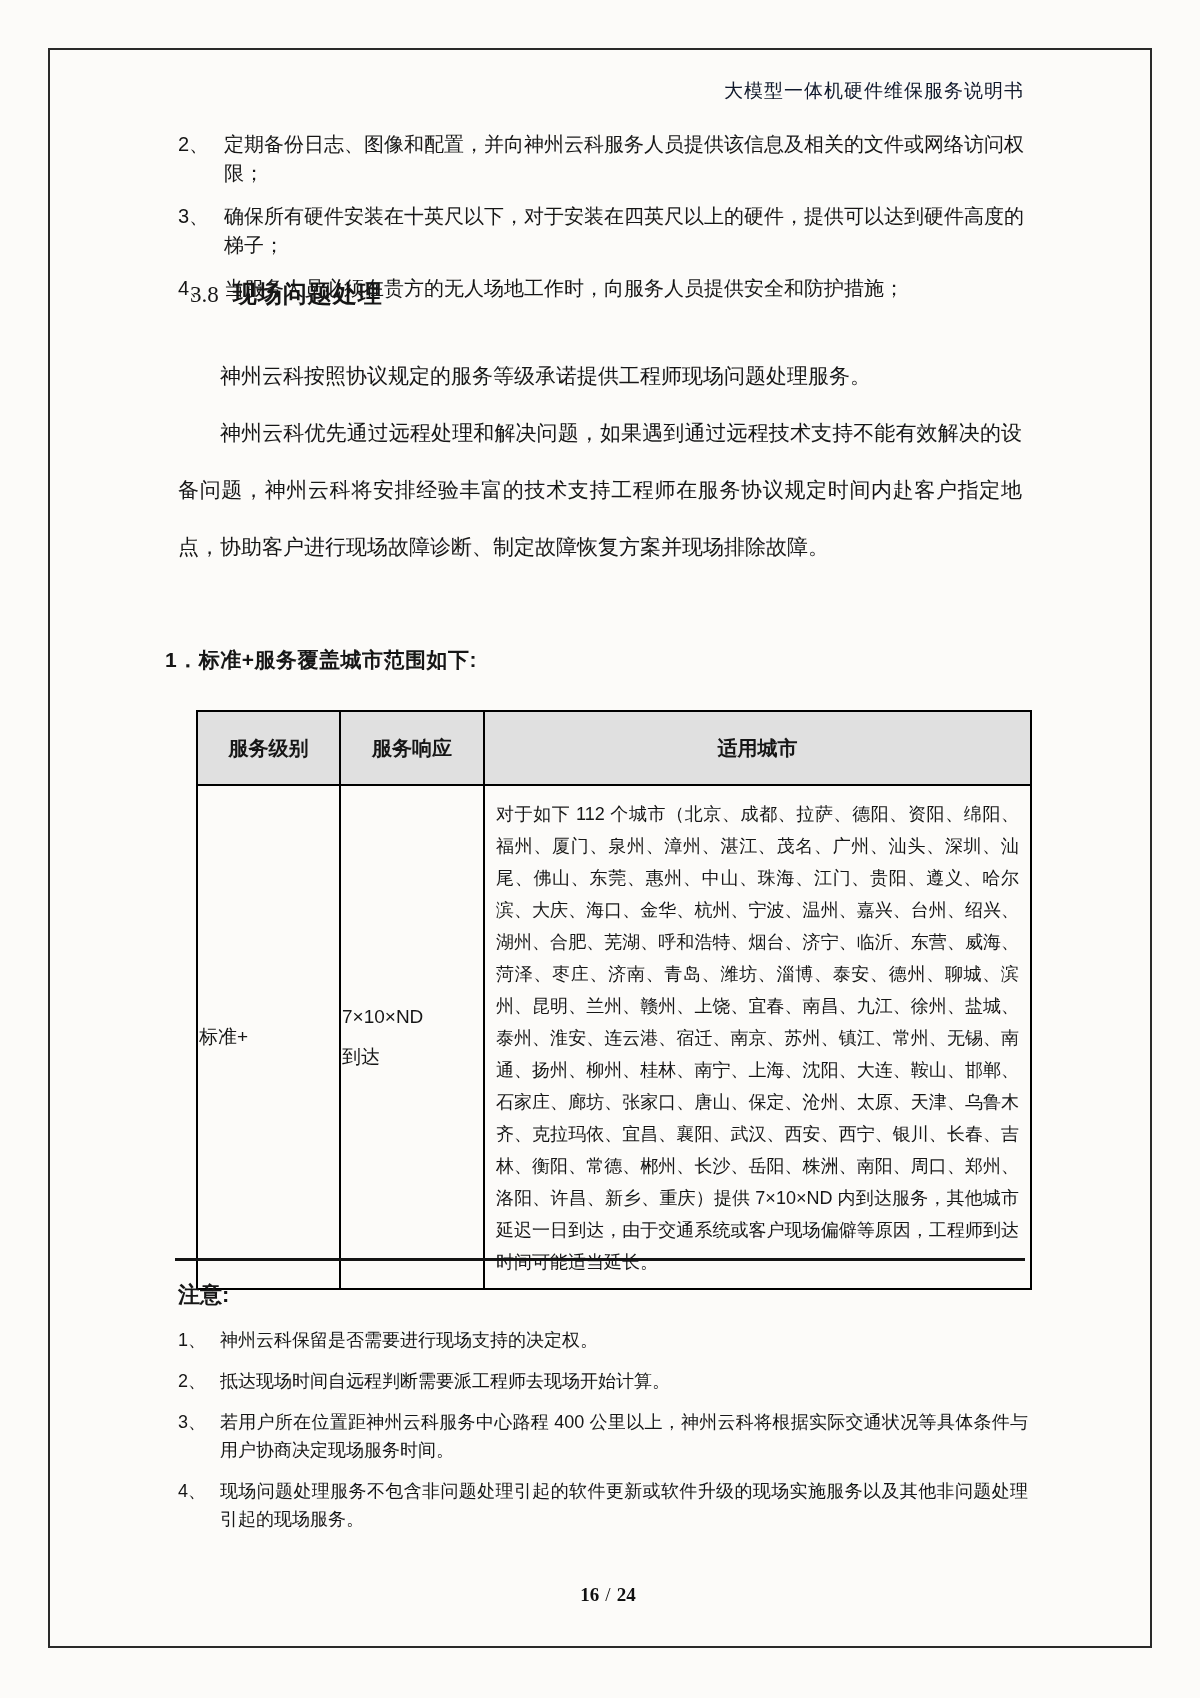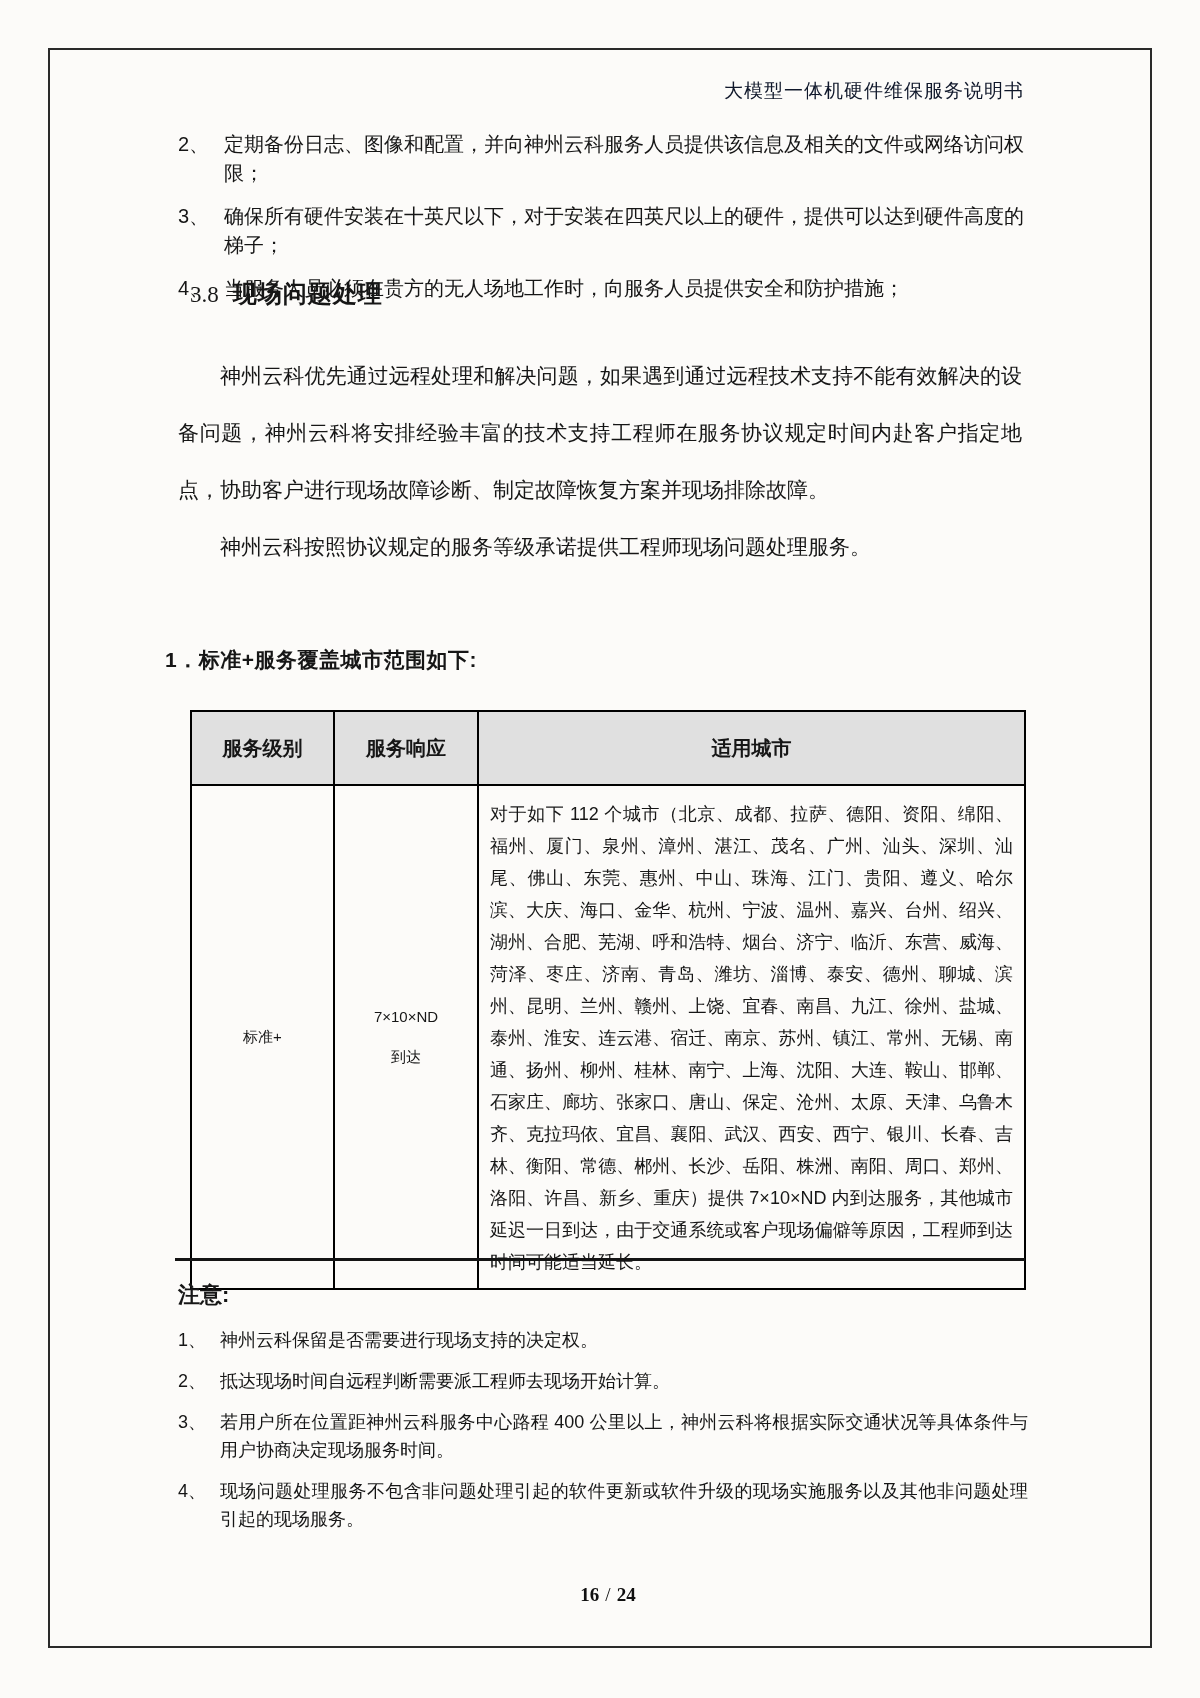--- a/index.html
+++ b/index.html
@@ -85,21 +85,21 @@
     position: absolute;
     left: 165px;
     top: 646px;
     width: 846px;
     font-size: 21px;
     font-weight: bold;
     letter-spacing: 0.5px;
   }
   .svc-table {
     position: absolute;
-    left: 190px;
+    left: 196px;
     top: 710px;
     width: 834px;
     border-collapse: collapse;
     table-layout: fixed;
     padding-left: 8px;
   }
   .svc-table th, .svc-table td {
     border: 2px solid #000;
   }
   .svc-table th {
@@ -107,23 +107,23 @@
     height: 70px;
     font-size: 20px;
     font-weight: bold;
     text-align: center;
     vertical-align: middle;
   }
   .col-level  { width: 143px; }
   .col-resp   { width: 144px; }
   .col-cities { width: 547px; }
   .cell-level, .cell-resp {
-    text-align: center;
+    text-align: left;
     vertical-align: middle;
-    font-size: 15px;
+    font-size: 19px;
   }
   .cell-resp .resp-line {
     line-height: 40px;
   }
   .cell-cities {
     vertical-align: top;
     padding: 12px 11px 10px 11px;
     font-size: 18px;
     line-height: 32px;
     text-align: justify;
@@ -197,22 +197,22 @@
     <span class="num">4、</span>
     <span class="txt">当服务人员必须在贵方的无人场地工作时，向服务人员提供安全和防护措施；</span>
   </div>
 </div>
 
 <div class="section-head">
   <span class="sec-num">3.8</span><span class="sec-title">现场问题处理</span>
 </div>
 
 <div class="body-paragraphs">
+  <p>神州云科按照协议规定的服务等级承诺提供工程师现场问题处理服务。</p>
   <p>神州云科优先通过远程处理和解决问题，如果遇到通过远程技术支持不能有效解决的设备问题，神州云科将安排经验丰富的技术支持工程师在服务协议规定时间内赴客户指定地点，协助客户进行现场故障诊断、制定故障恢复方案并现场排除故障。</p>
-  <p>神州云科按照协议规定的服务等级承诺提供工程师现场问题处理服务。</p>
 </div>
 
 <div class="list-heading">1．标准+服务覆盖城市范围如下:</div>
 
 <table class="svc-table">
   <colgroup>
     <col class="col-level">
       <col class="col-resp">
       <col class="col-cities">
   </colgroup>

